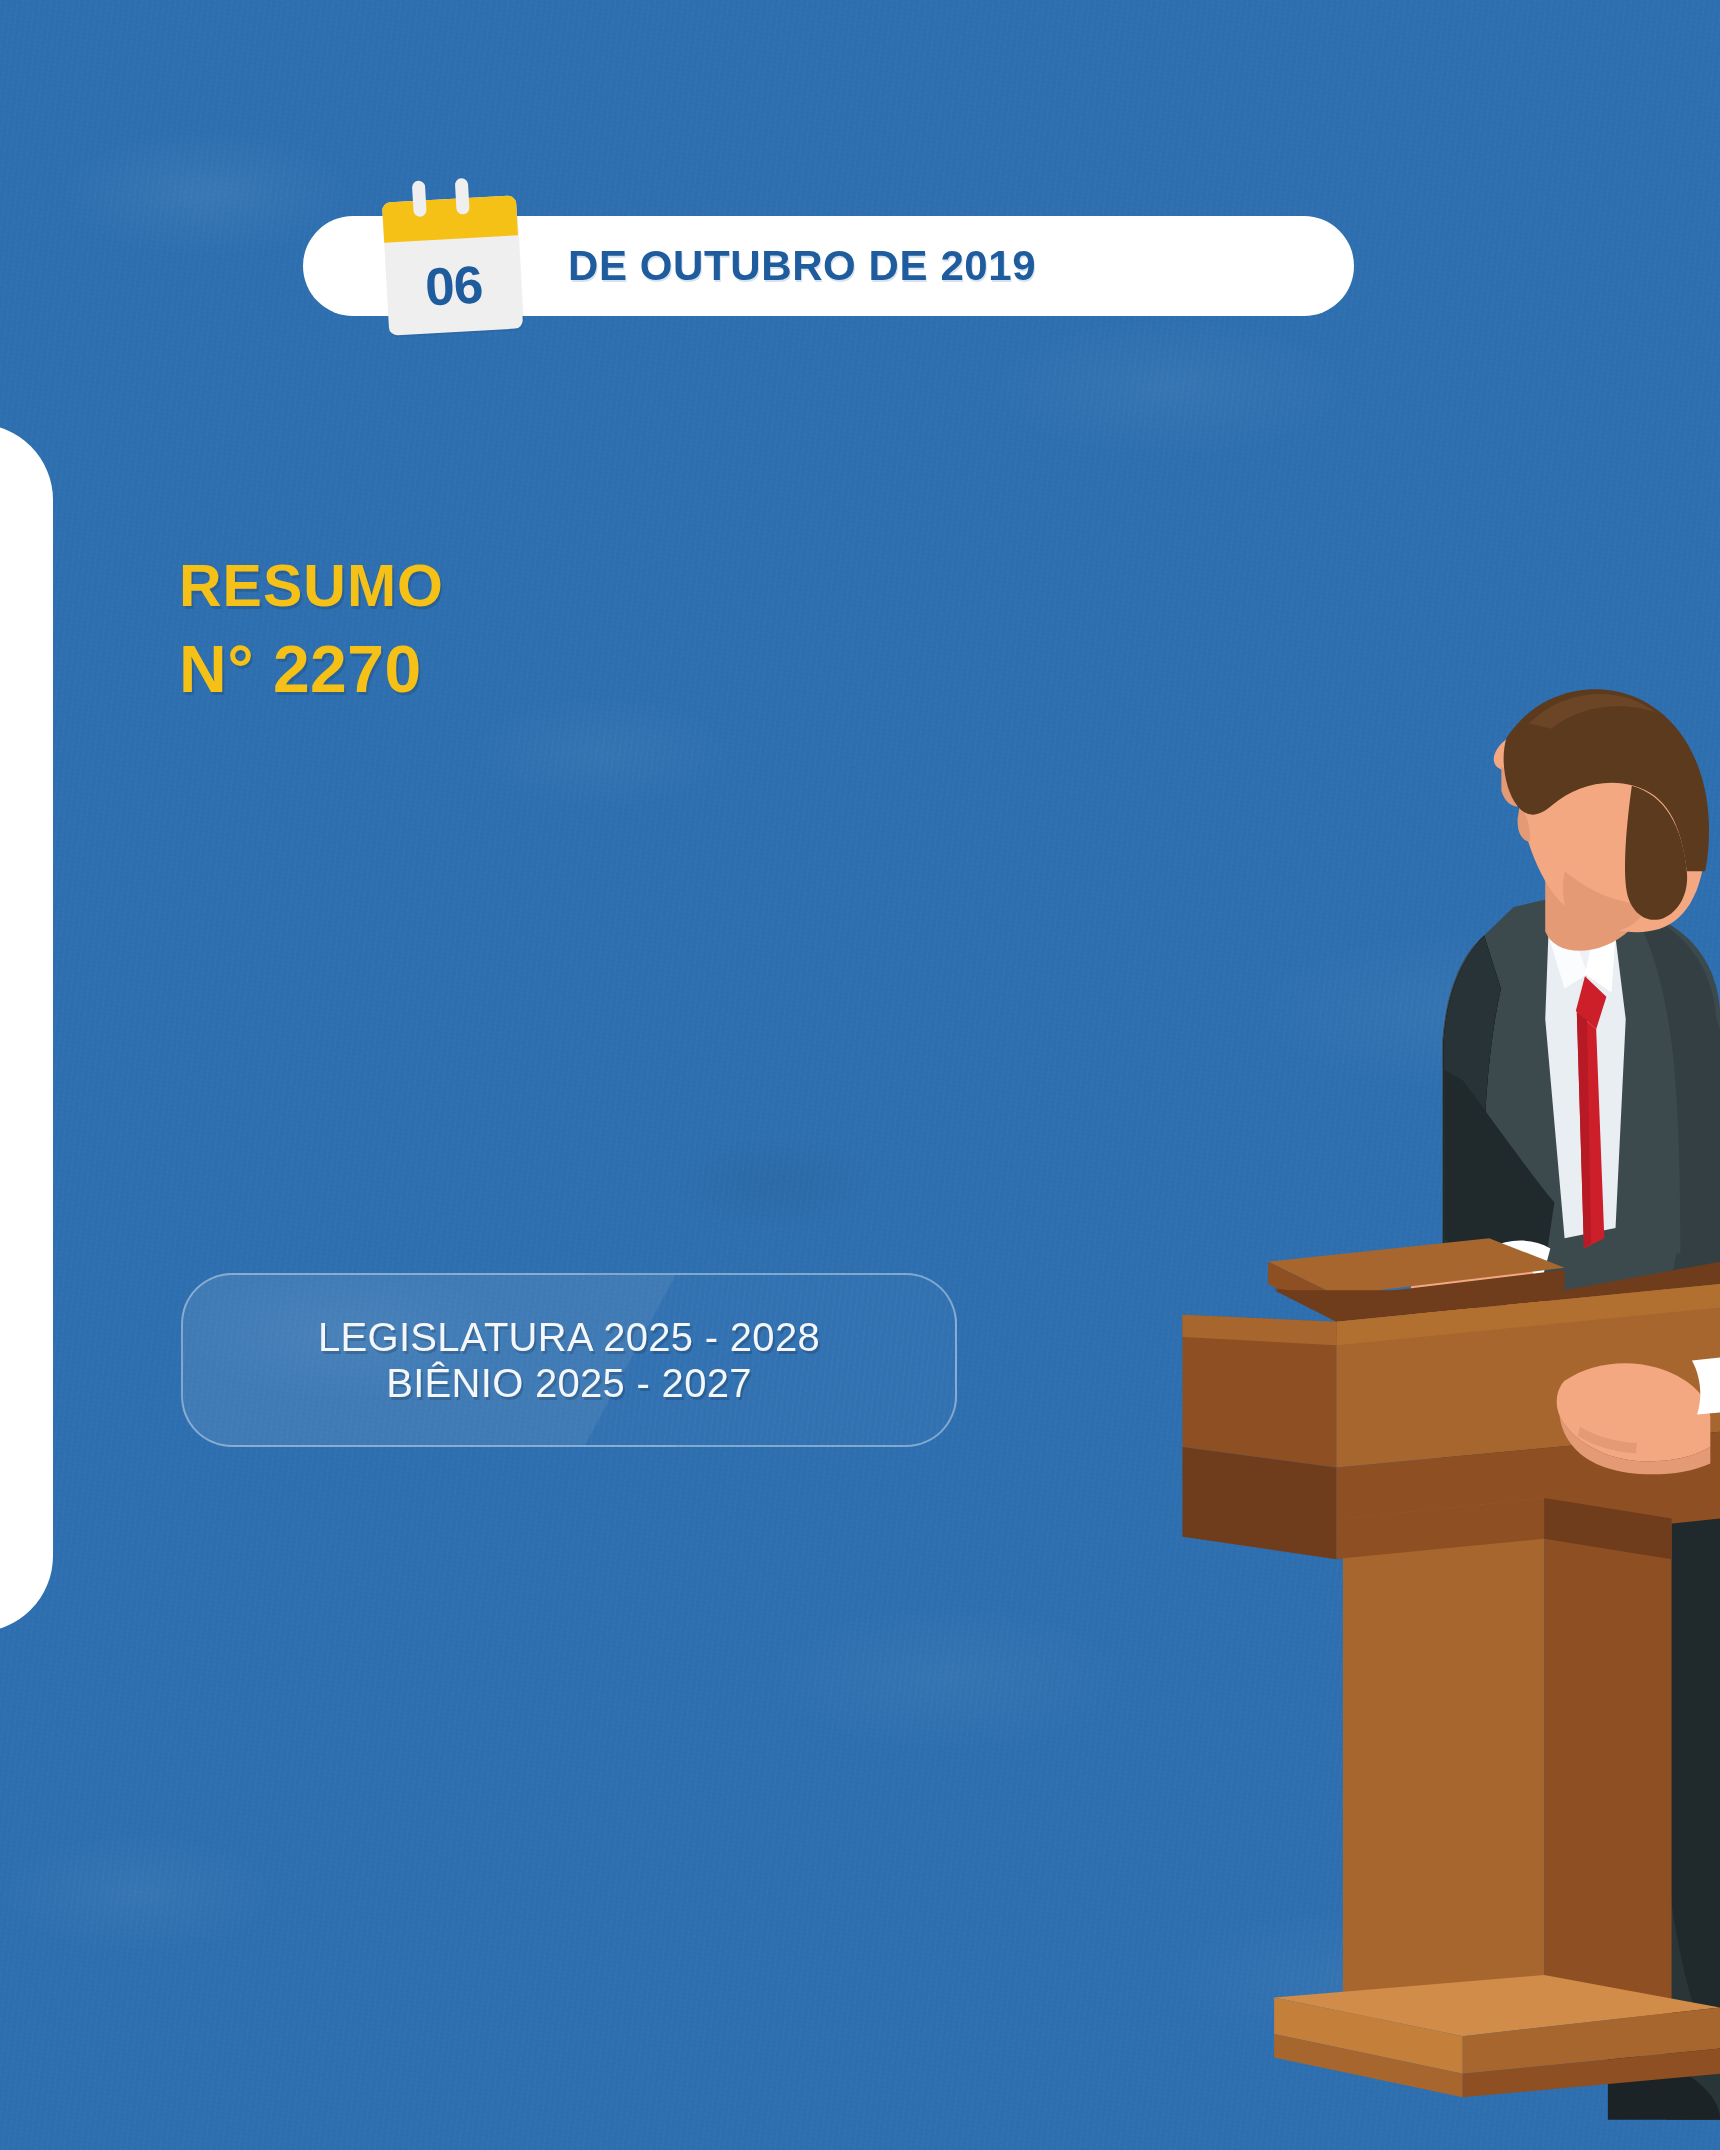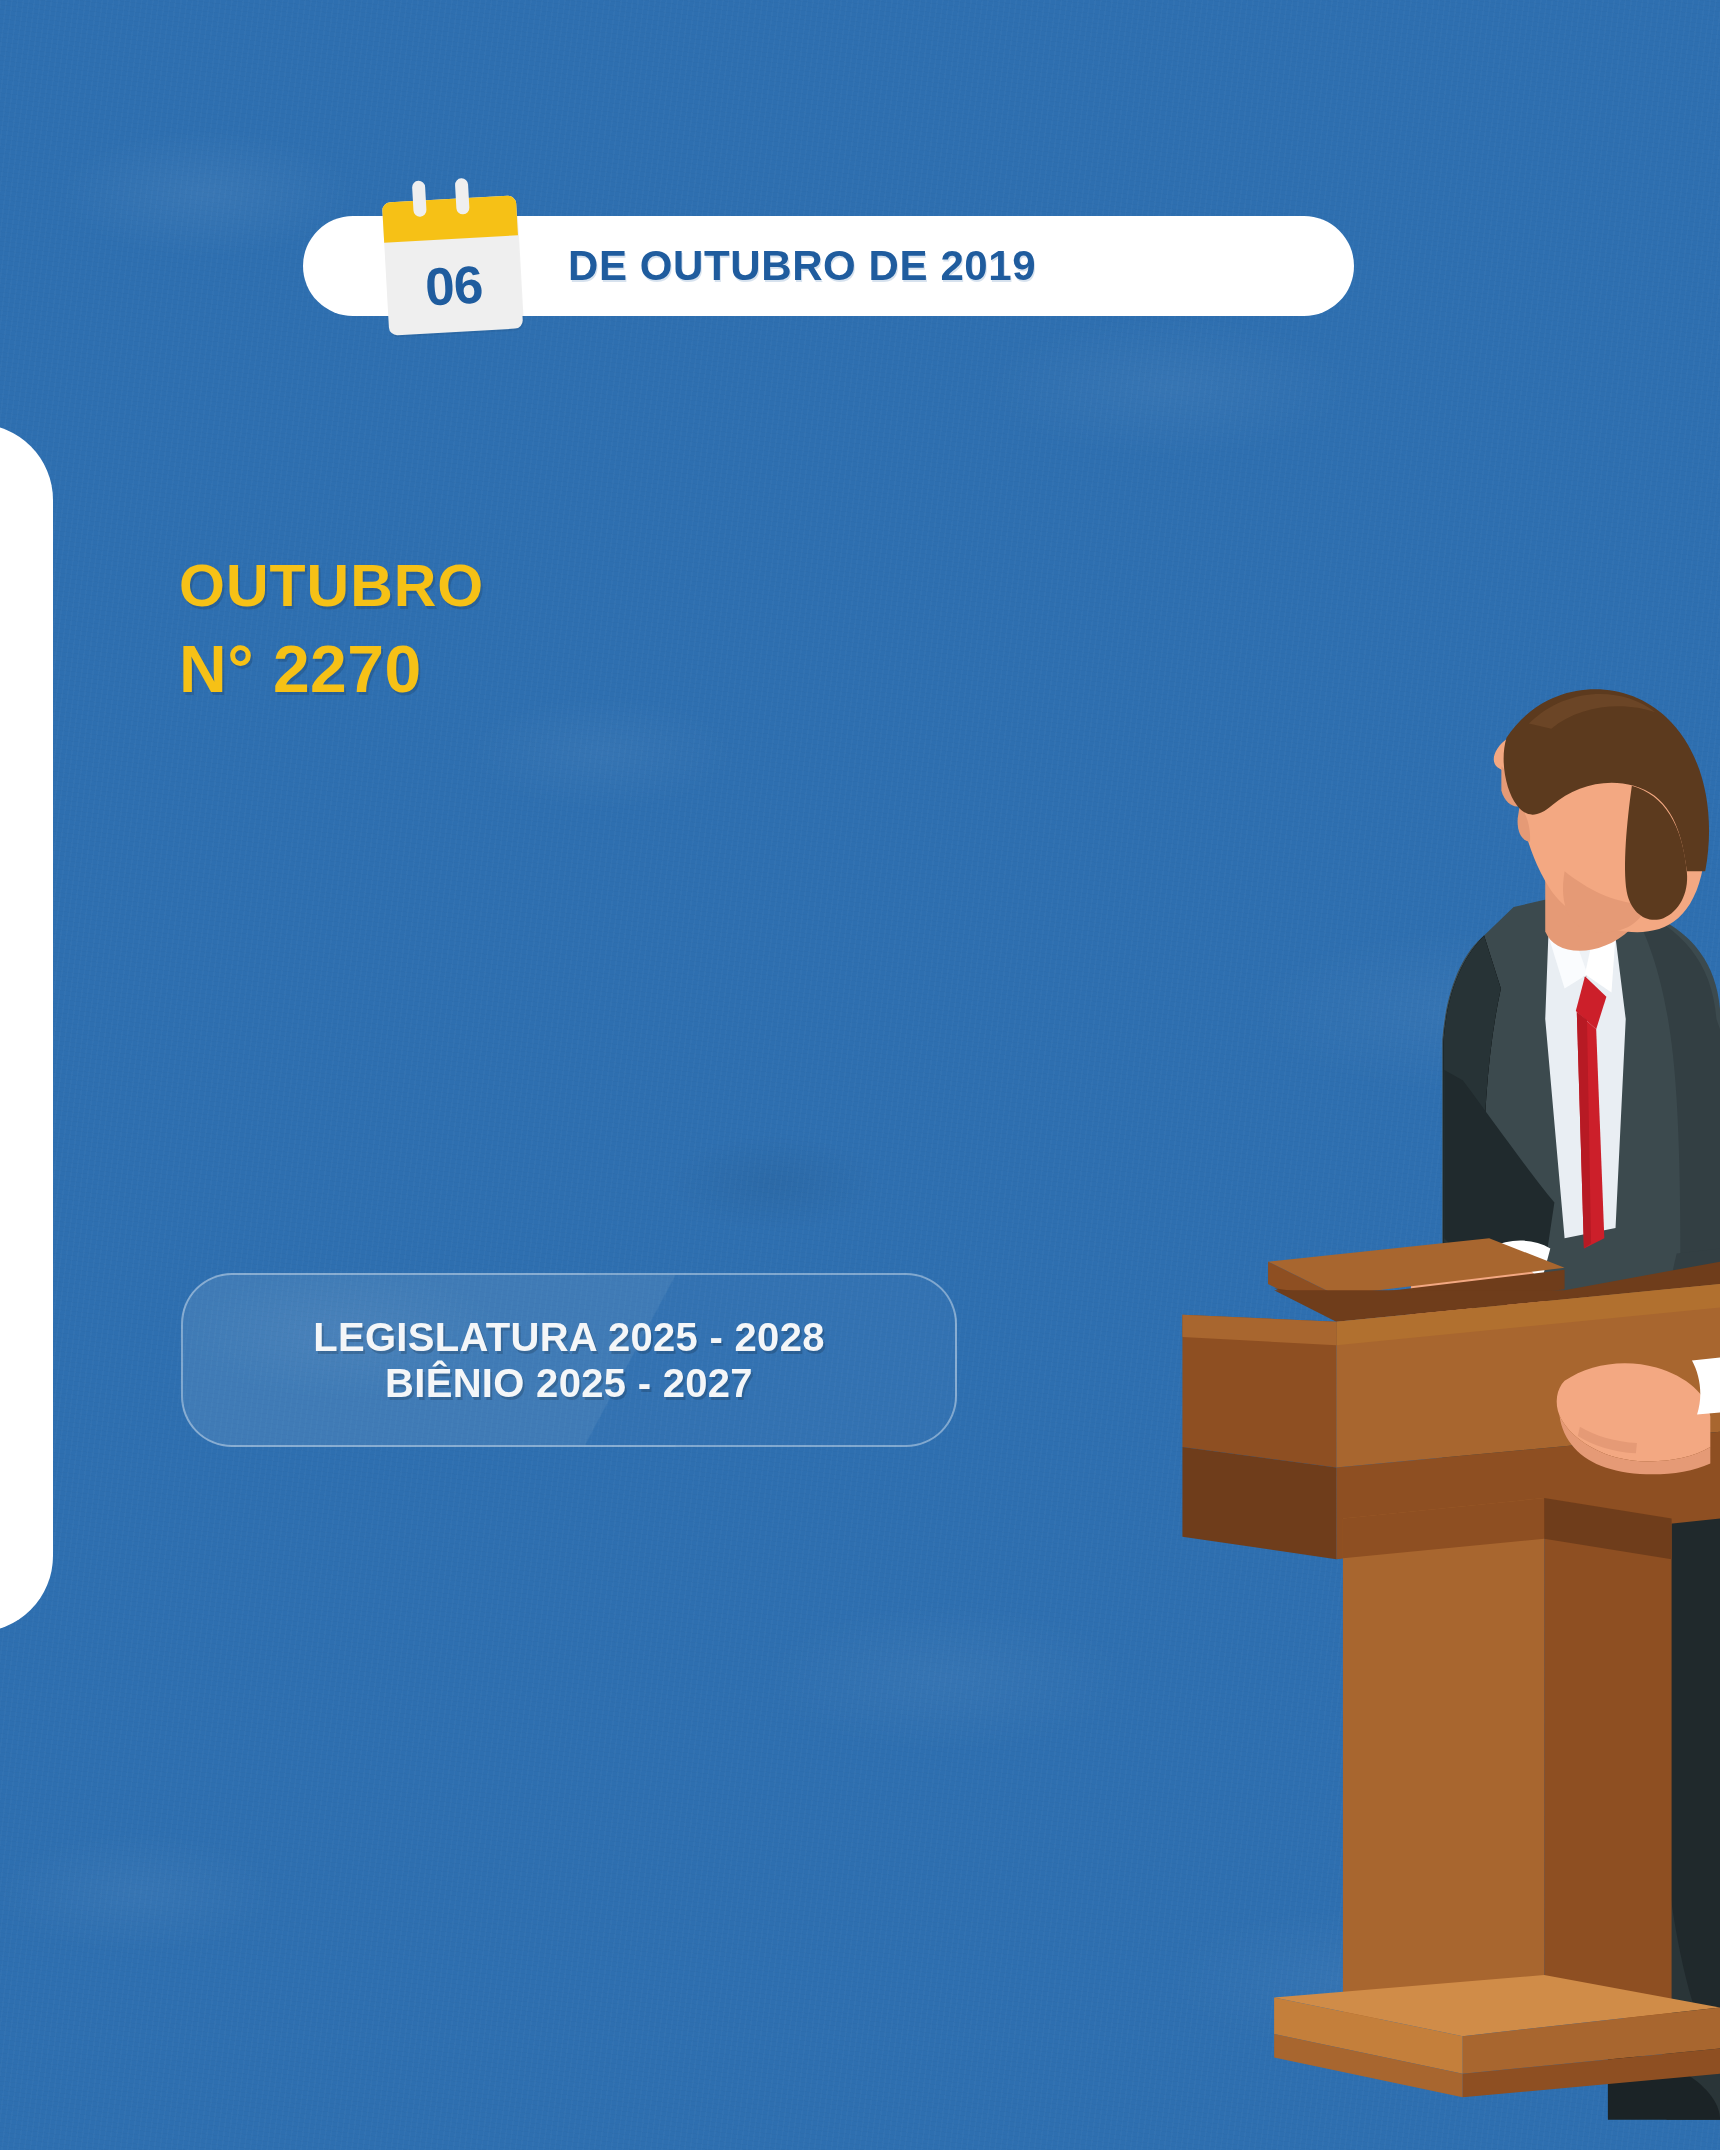--- a/index.html
+++ b/index.html
@@ -150,21 +150,21 @@
     border-radius:51px;
     background:linear-gradient(118deg, rgba(255,255,255,.085) 0%, rgba(255,255,255,.085) 57%, rgba(255,255,255,.028) 57.2%, rgba(255,255,255,.028) 100%);
     z-index:5;
     display:flex; flex-direction:column;
     align-items:center; justify-content:center;
     gap:3.1px;
   }
   .badge-line {
     color:#F4F6F8;
     font-size:40px;
-    font-weight:700;
+    font-weight:400;
     letter-spacing:0.3px;
     line-height:1.06;
     white-space:nowrap;
     text-shadow:2px 2.5px 0 rgba(0,0,0,.16);
   }
 
   
   #illustration {
     position:absolute;
     left:1106px; top:652px;
@@ -188,21 +188,21 @@
 
   <div id="calendar">
     <div id="cal-body"></div>
     <div id="cal-head"></div>
     <div class="cal-ring" id="cal-ring-1"></div>
     <div class="cal-ring" id="cal-ring-2"></div>
     <div id="cal-day">06</div>
   </div>
 
   <div id="headline">
-    <div id="kicker">OUTUBRO</div>
+    <div id="kicker">RESUMO</div>
     <div id="session-number">N° 2270</div>
   </div>
 
   <div id="legis-badge">
     <div class="badge-line">LEGISLATURA 2025 - 2028</div>
     <div class="badge-line">BIÊNIO 2025 - 2027</div>
   </div>
 
   <div id="illustration">
     <svg viewBox="0 0 1205 2939" xmlns="http://www.w3.org/2000/svg" aria-hidden="true">

